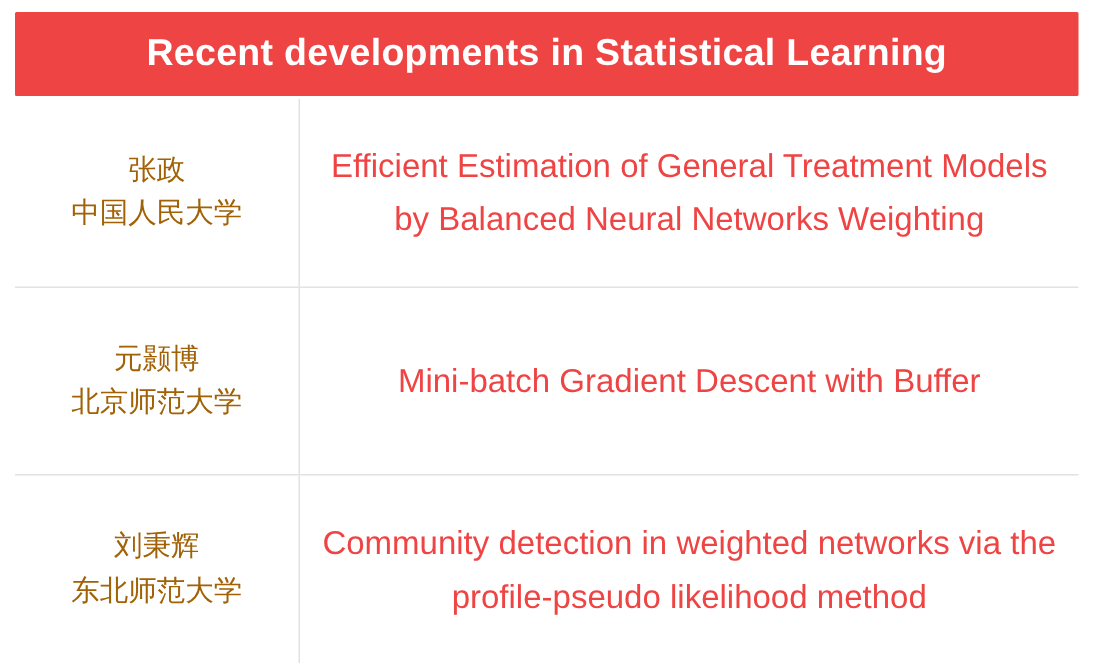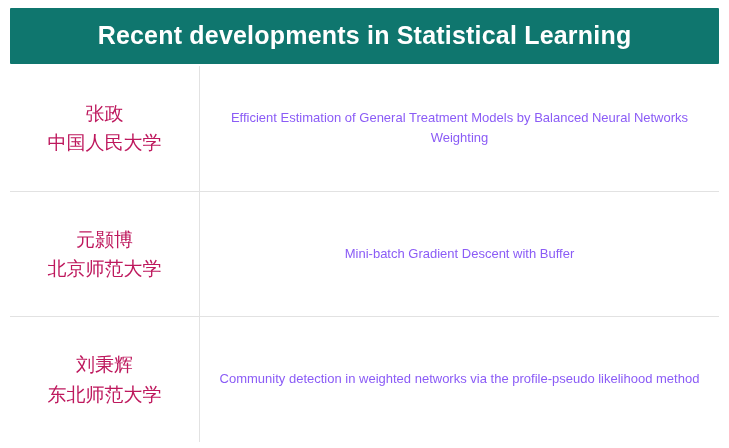--- a/index.html
+++ b/index.html
@@ -16,21 +16,21 @@
   .poster {
     width: 729px;
     height: 448px;
     background: #ffffff;
     box-sizing: border-box;
     padding: 8px 10px 6px 10px;
     display: flex;
     flex-direction: column;
   }
   .title-bar {
-    background: #0f766e;
+    background: #ef4444;
     color: #ffffff;
     text-align: center;
     font-size: 25px;
     font-weight: bold;
     letter-spacing: 0.2px;
     padding: 13px 6px 14px 6px;
     box-sizing: border-box;
     border-radius: 1px;
   }
   .table {
@@ -51,39 +51,39 @@
   }
   .cell-author {
     width: 190px;
     flex: 0 0 190px;
     display: flex;
     flex-direction: column;
     align-items: center;
     justify-content: center;
     border-right: 1px solid #e2e2e2;
     box-sizing: border-box;
-    color: #be185d;
+    color: #a16207;
     font-size: 19px;
     line-height: 1.55;
     padding: 4px 6px;
   }
   .cell-author .name {
     white-space: nowrap;
   }
   .cell-author .affil {
     white-space: nowrap;
   }
   .cell-title {
     flex: 1 1 auto;
     display: flex;
     align-items: center;
     justify-content: center;
     text-align: center;
-    color: #8b5cf6;
-    font-size: 13px;
+    color: #ef4444;
+    font-size: 22px;
     line-height: 1.6;
     padding: 4px 12px;
     box-sizing: border-box;
   }
   .cell-title span {
     display: block;
   }
 </style>
 </head>
 <body>

